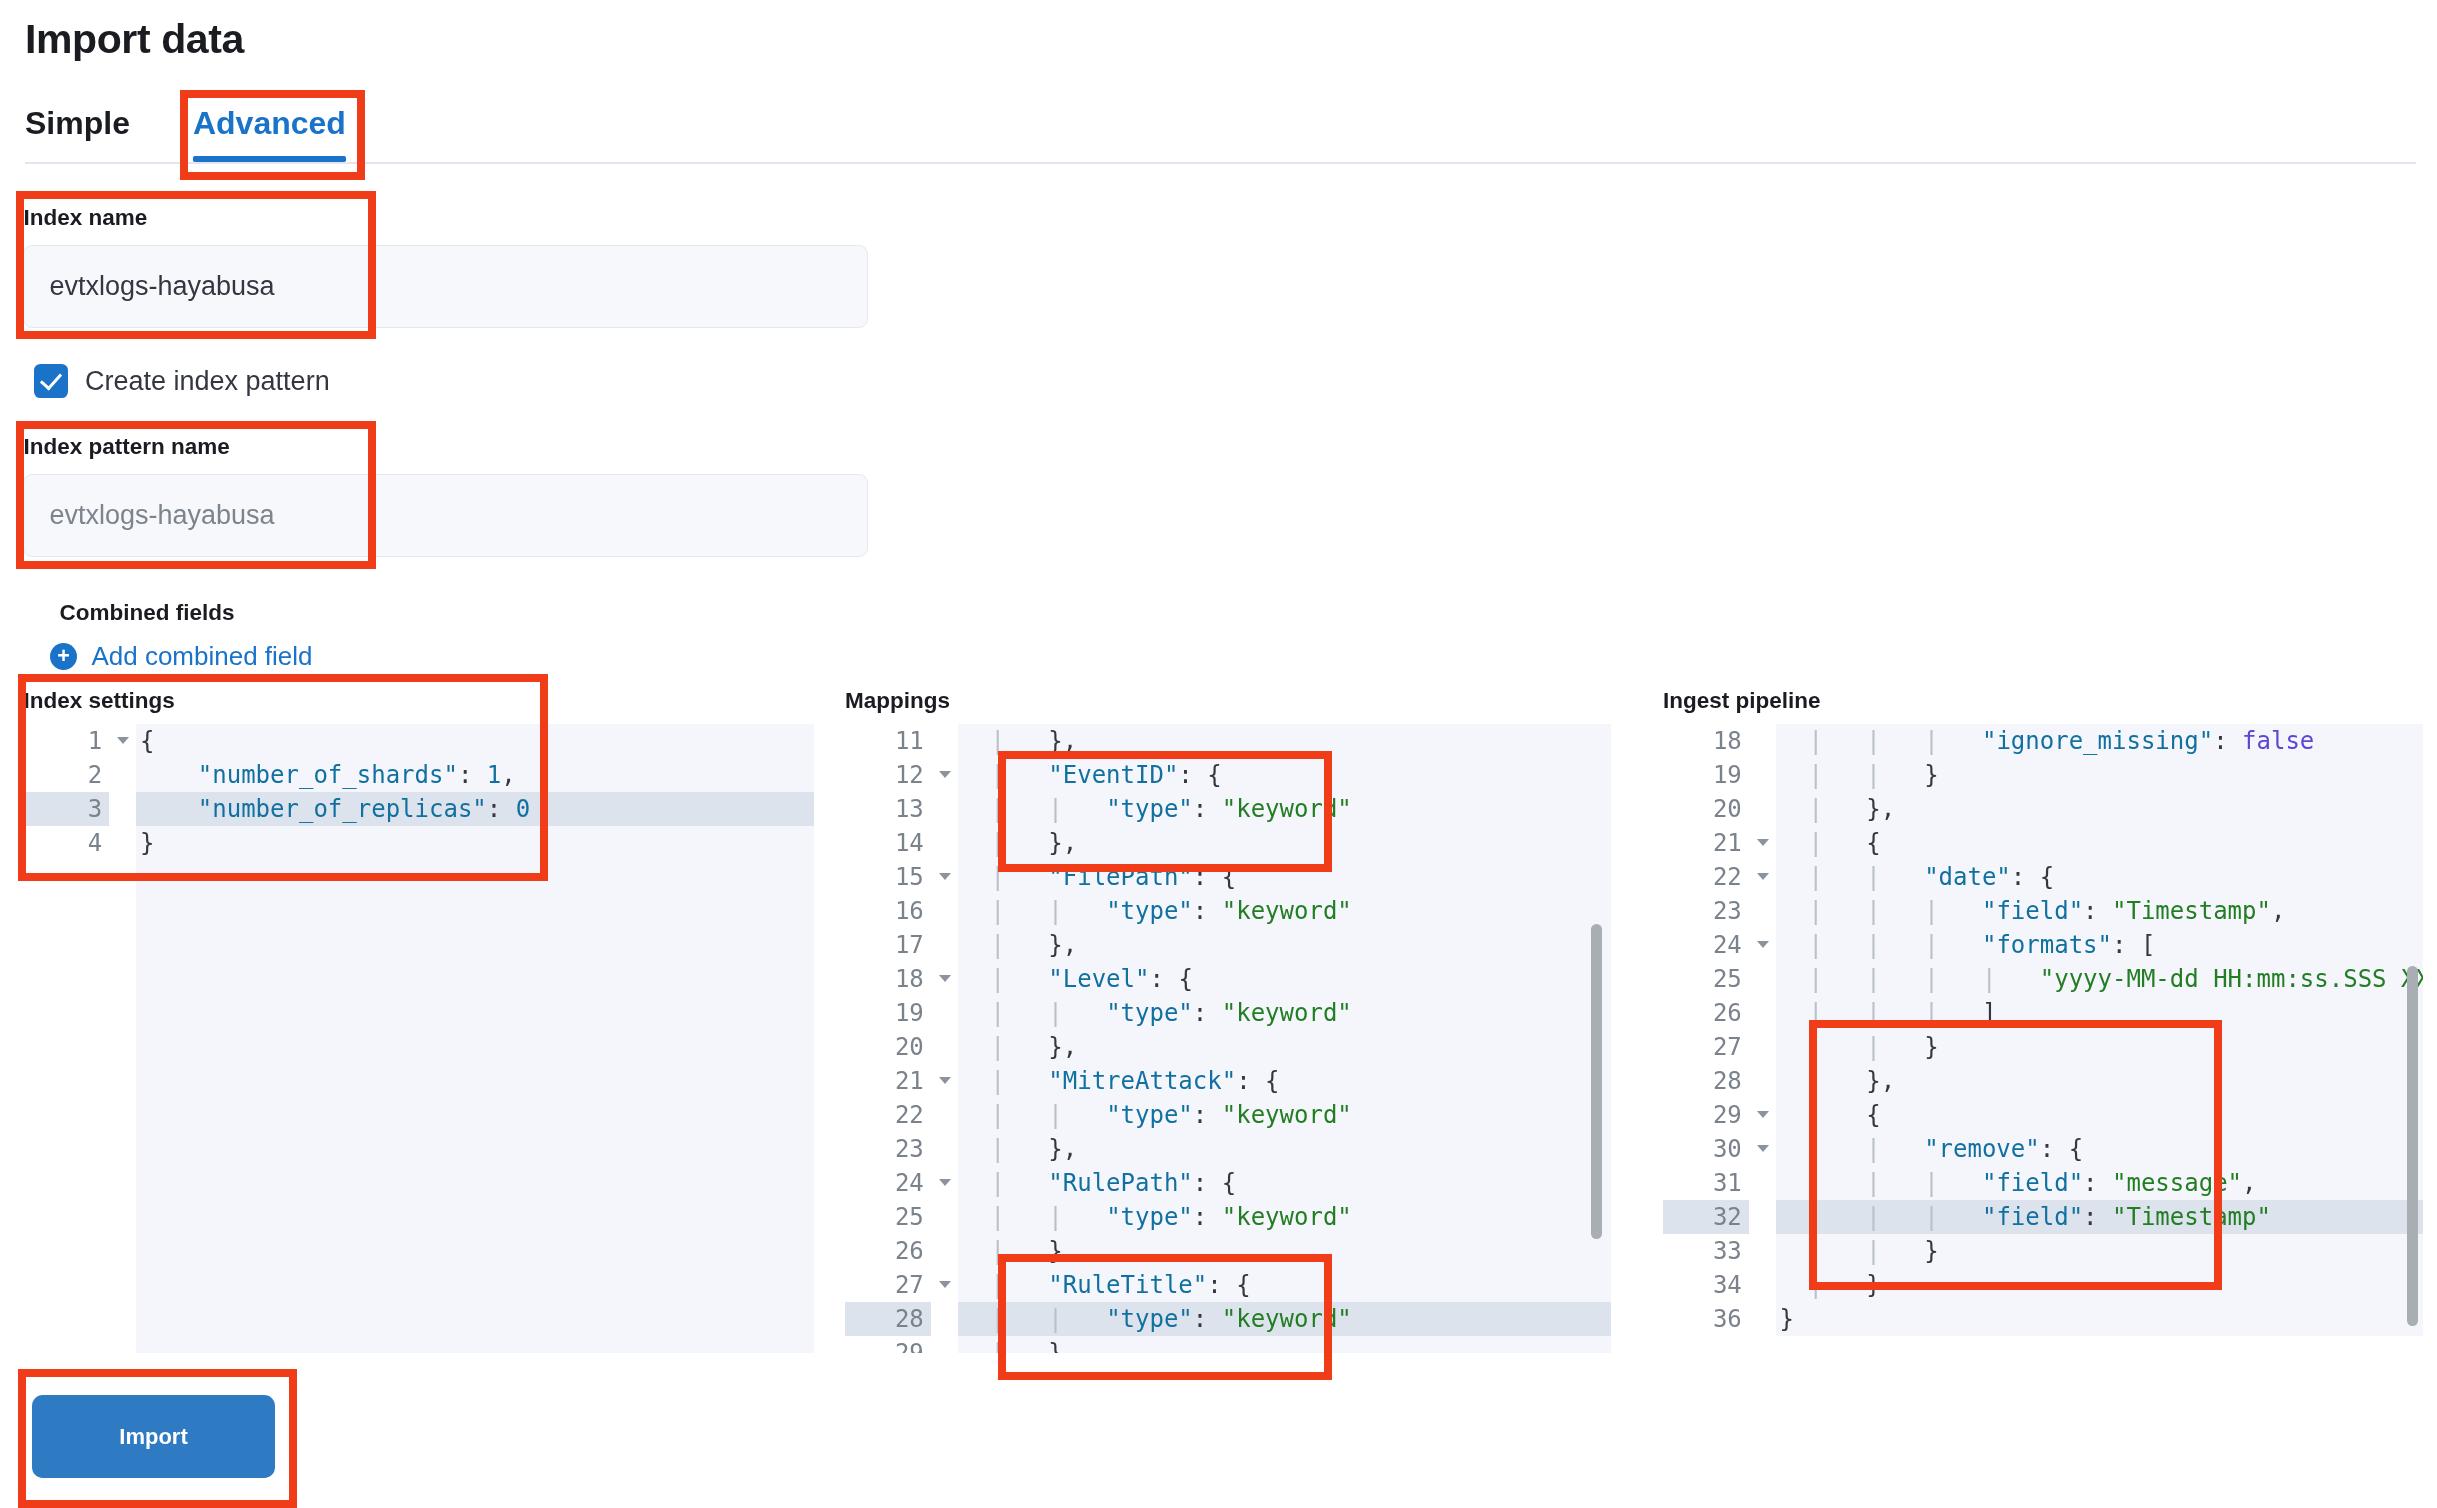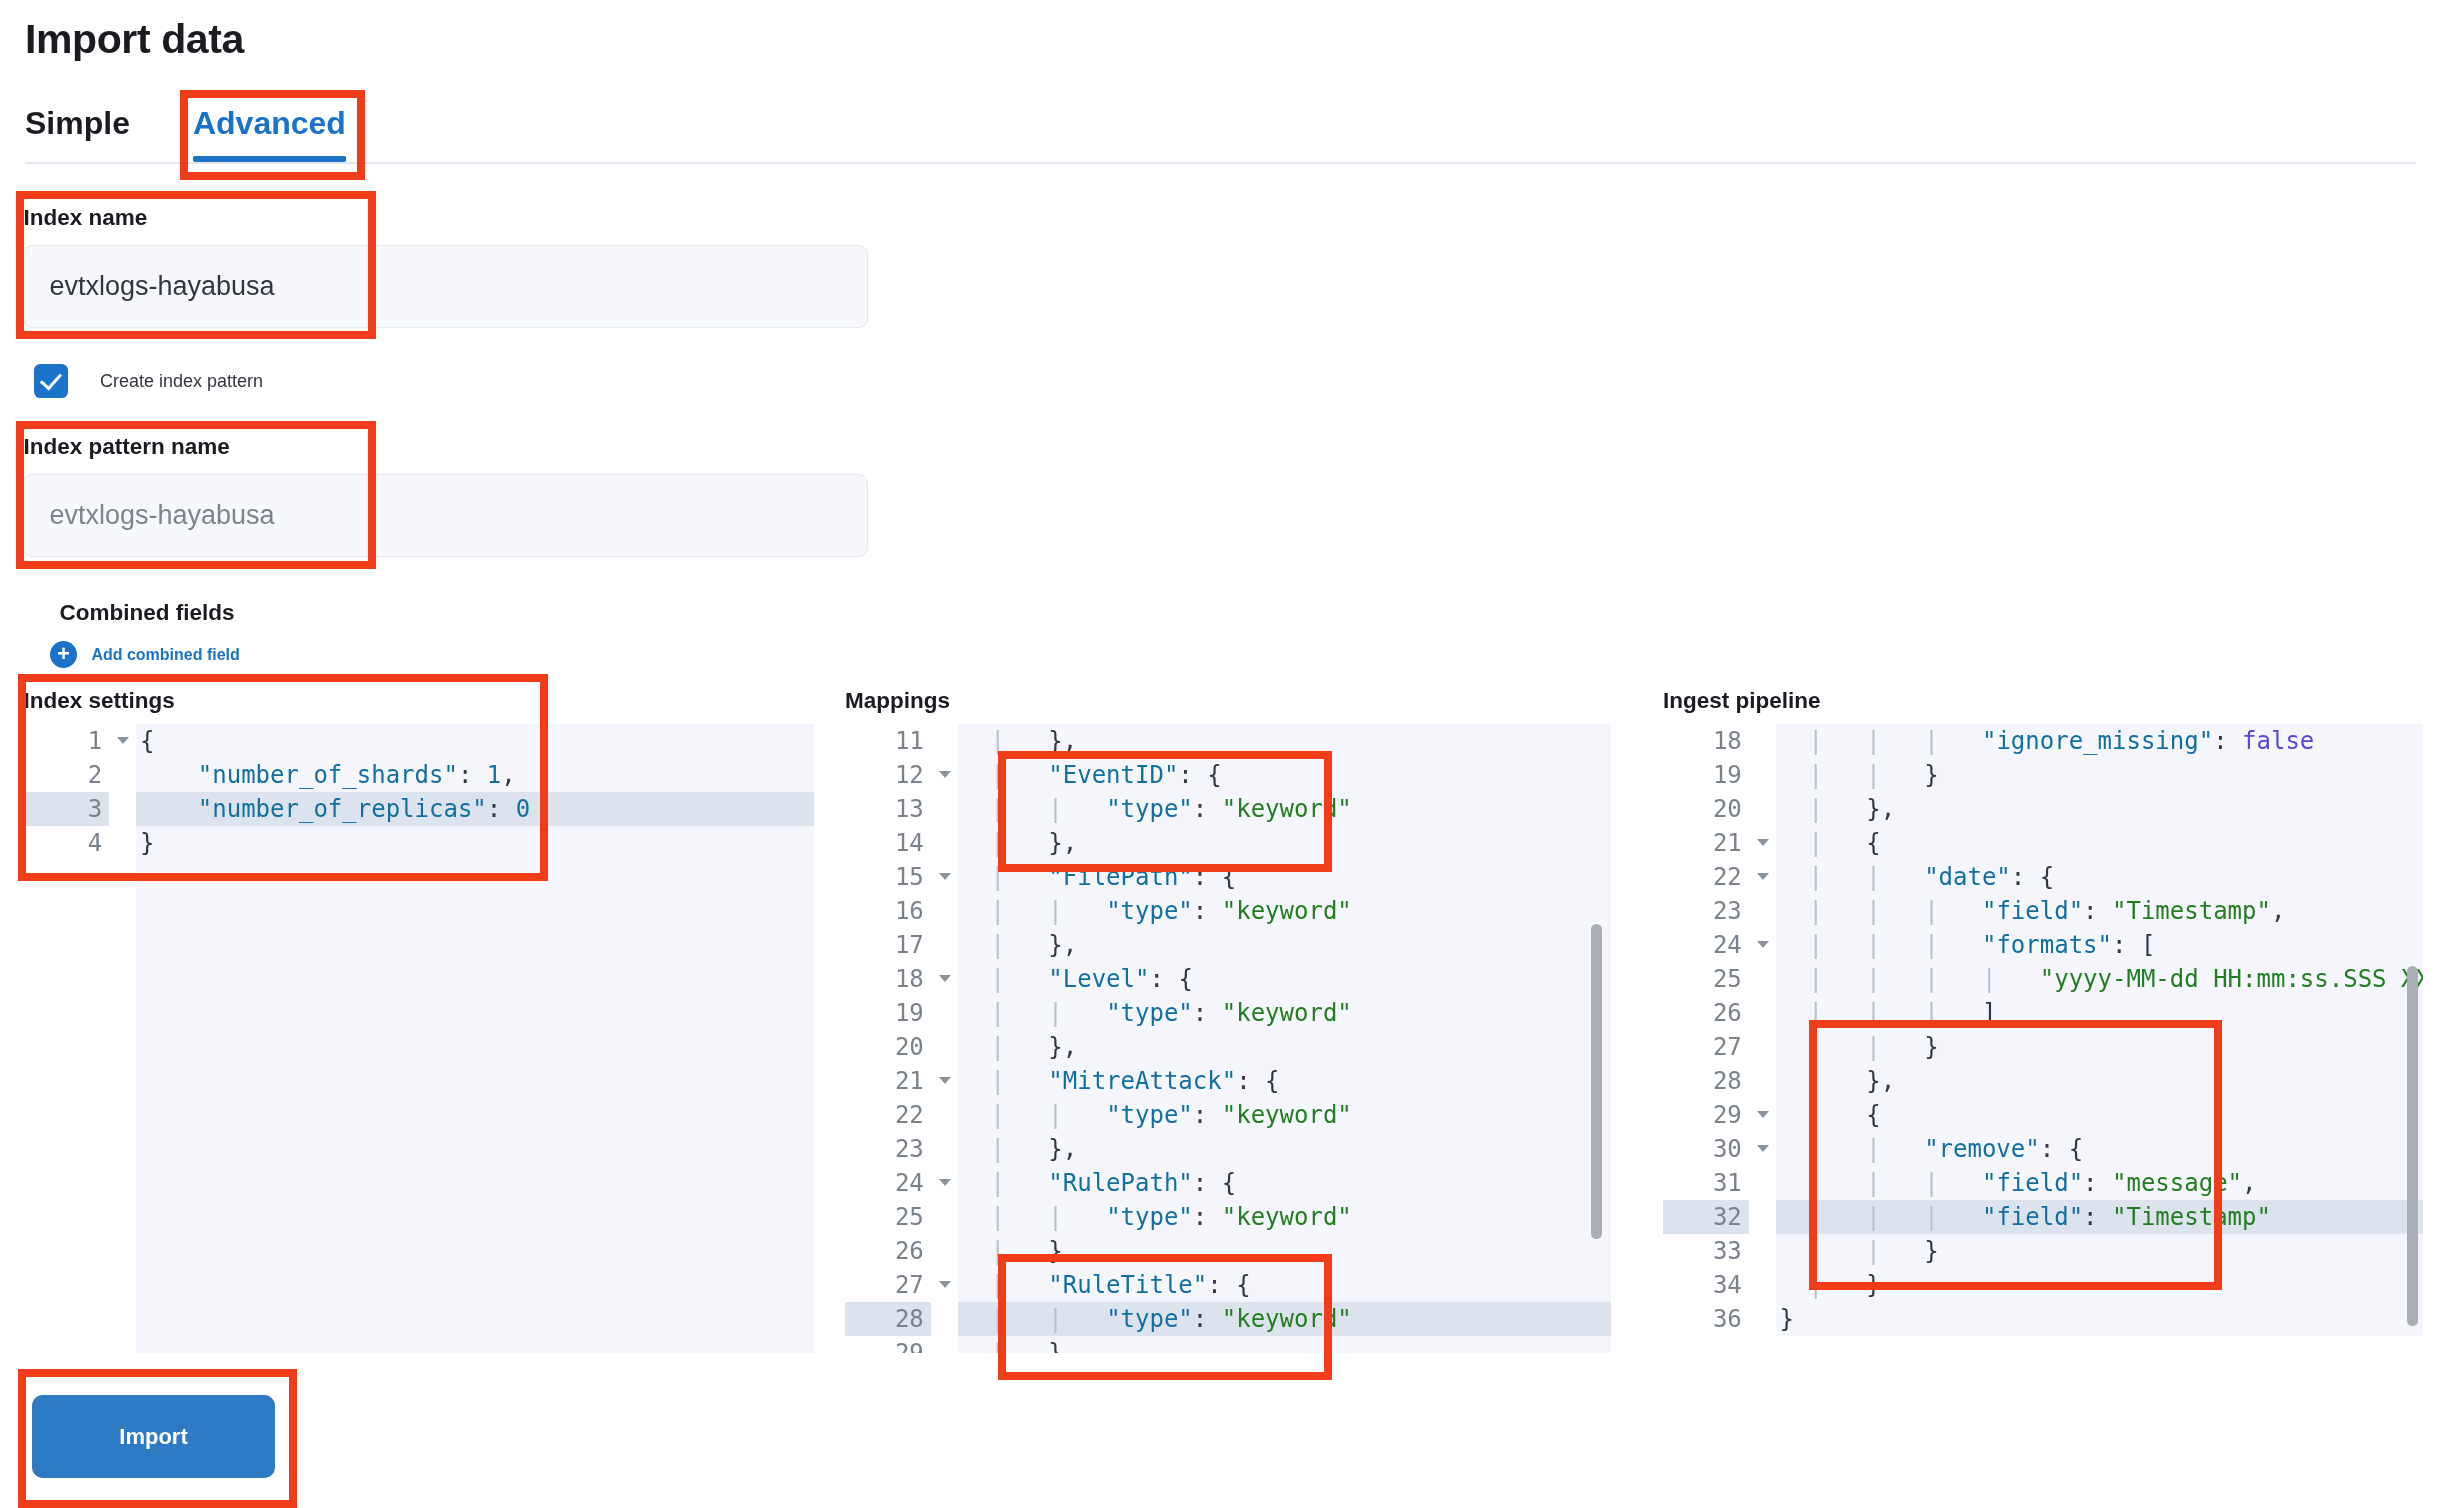--- a/index.html
+++ b/index.html
@@ -106,22 +106,22 @@
   .checkbox::after {
     content: "";
     position: absolute;
     left: 10.8px; top: 5.4px;
     width: 9px; height: 17px;
     border: solid #ffffff;
     border-width: 0 3.6px 3.6px 0;
     transform: rotate(42deg);
   }
   .check-label {
-    margin-left: 32px;
-    font-size: 18px;
+    margin-left: 17px;
+    font-size: 27px;
     color: #343741;
   }
 
   
   #combined-fields-label { left: 23.4px; top: 600px; margin-left: 36px; }
   .add-link {
     position: absolute;
     left: 50px; top: 641px;
     display: flex;
     align-items: center;
@@ -133,23 +133,23 @@
     background: #1a73c9;
     color: #fff;
     font-size: 21.6px;
     line-height: 26px;
     text-align: center;
     font-weight: bold;
     flex: none;
   }
   .add-link-text {
     margin-left: 14.4px;
-    font-size: 16px;
+    font-size: 26px;
     color: #1a73c9;
-    font-weight: bold;
+    font-weight: normal;
   }
 
   
   .panel-title {
     position: absolute;
     font-size: 22.5px;
     font-weight: bold;
     color: #1a1c21;
   }
   .editor {

